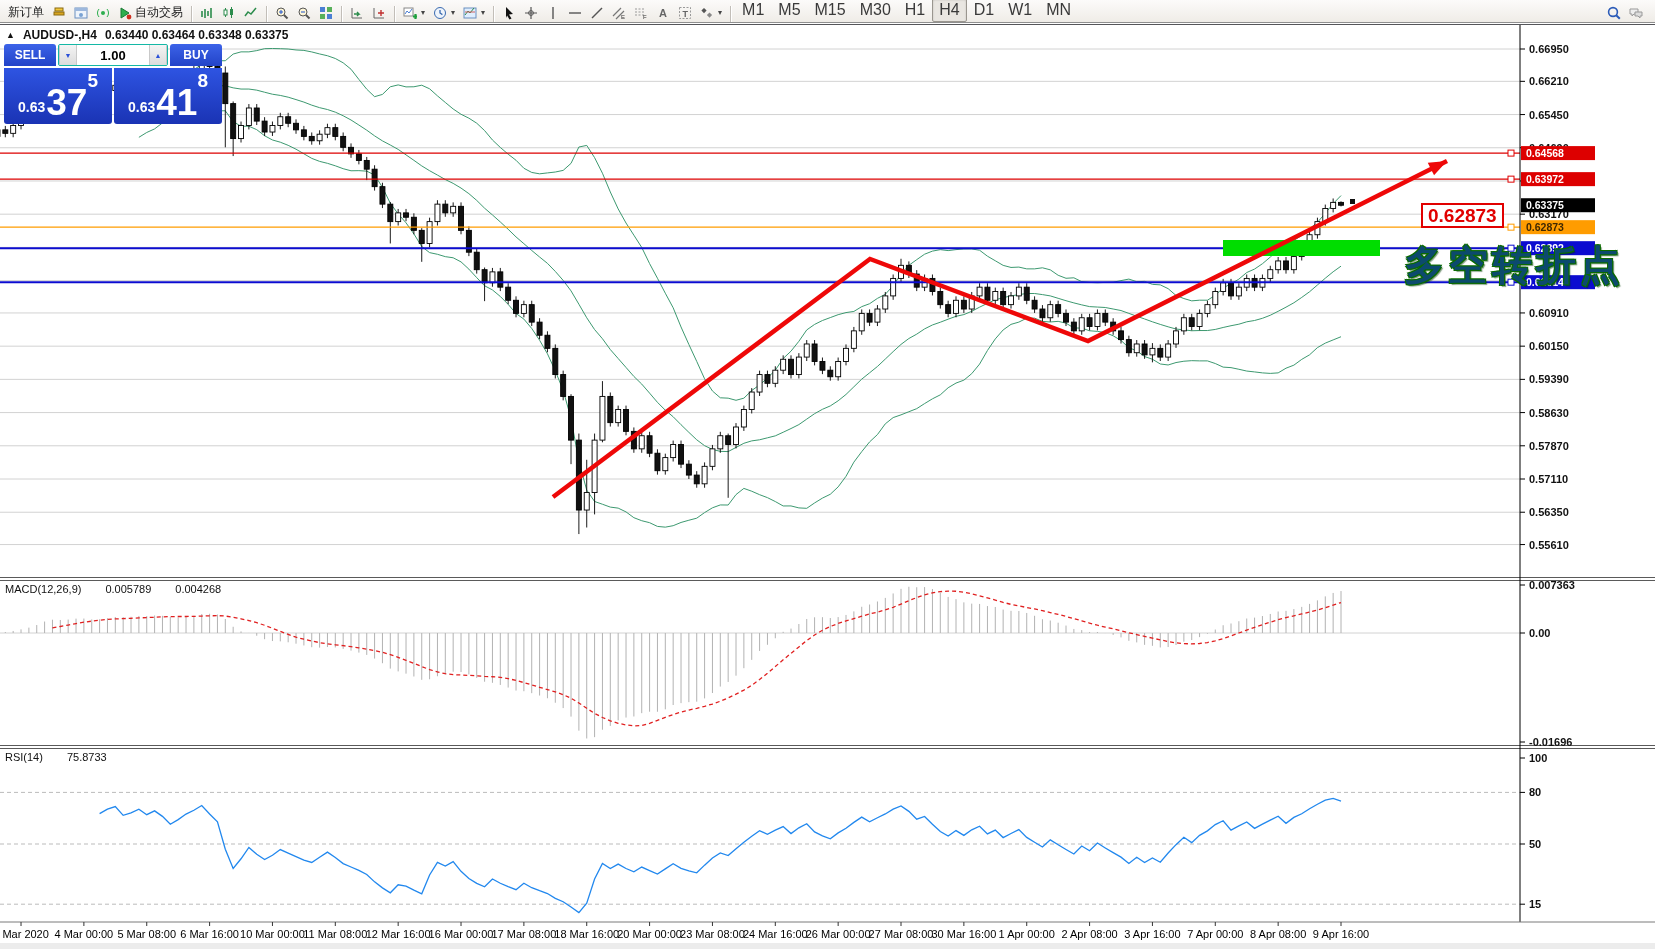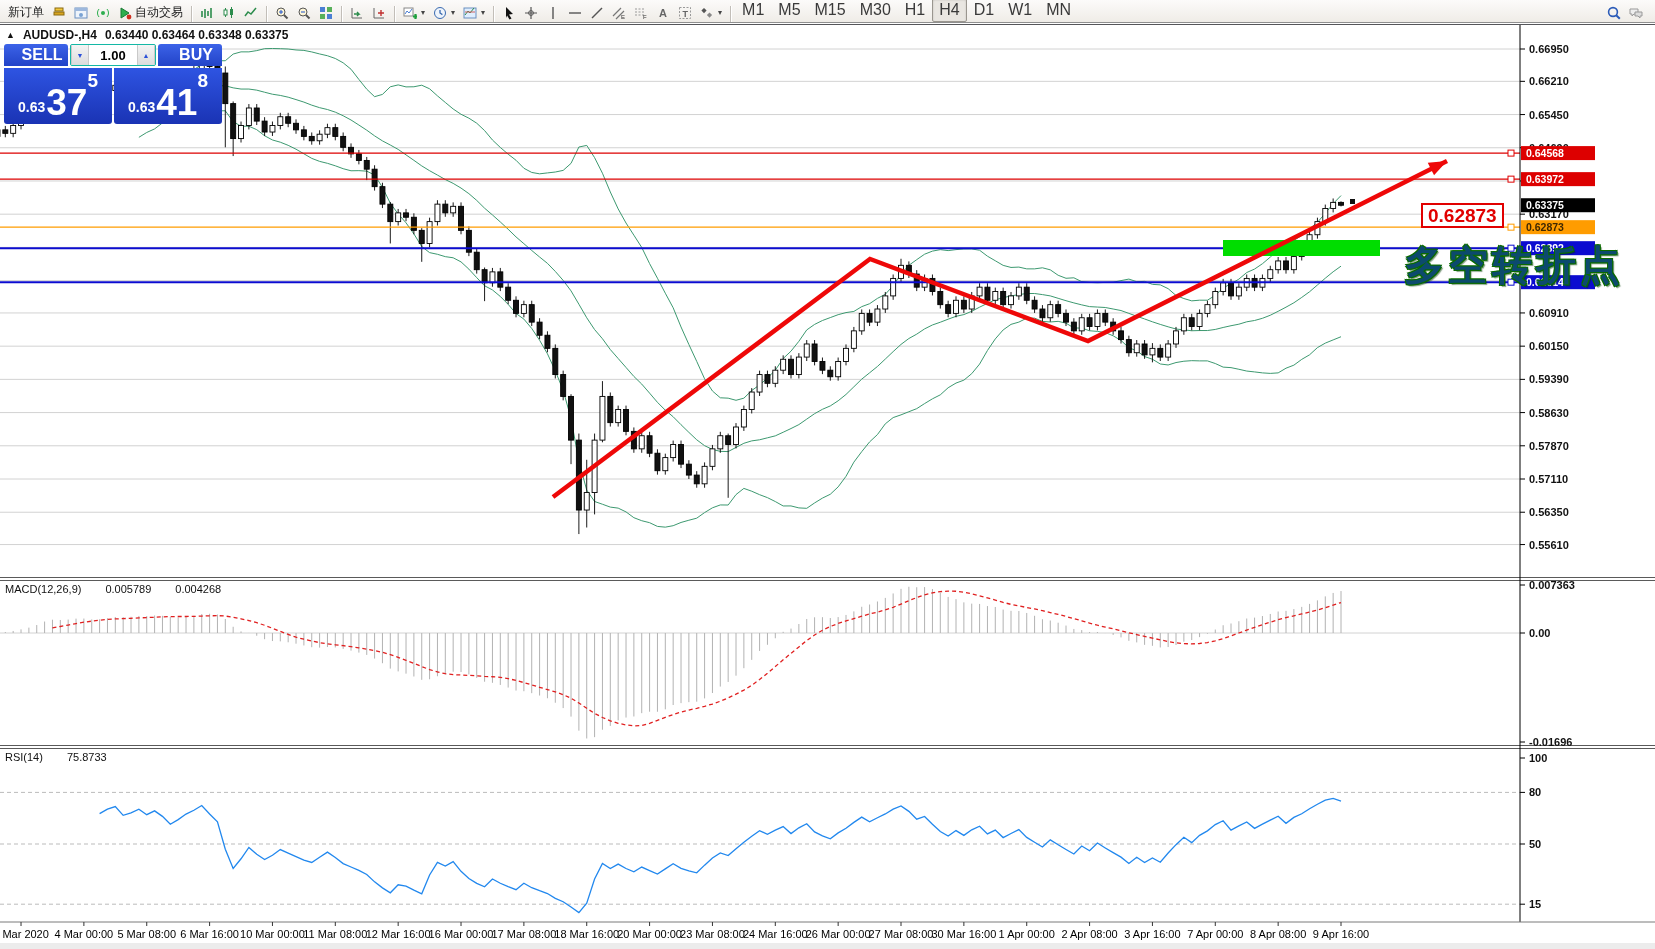--- a/index.html
+++ b/index.html
@@ -18,22 +18,22 @@
   .tf-btn.active{background:#e9e6e1;border:1px solid #9a968f;box-shadow:inset 0 1px 2px rgba(0,0,0,.18);margin-top:48px;}
   .tb-spacer{flex:1;}
   .tbi svg{display:block;}
   
   #symbol-header{position:absolute;left:6px;top:28px;font-size:12px;font-weight:bold;color:#111;
                  display:flex;gap:8px;align-items:center;}
   #symbol-header .tri{font-size:9px;}
   
   #trade-widget{position:absolute;left:4px;top:44px;width:218px;}
   #tw-top{display:flex;height:22px;gap:2px;}
-  .tw-btn{flex:0 0 52px;background:linear-gradient(#3c63e8,#2243c8);color:#fff;font-size:16px;font-weight:bold;
-          display:flex;align-items:center;justify-content:center;border-radius:3px 3px 0 0;cursor:pointer;padding-left:12px;}
+  .tw-btn{flex:0 0 52px;background:linear-gradient(#3c63e8,#2243c8);color:#fff;font-size:12px;font-weight:bold;
+          display:flex;align-items:center;justify-content:center;border-radius:3px 3px 0 0;cursor:pointer;}
   #tw-spin{flex:1;display:flex;border:1px solid #14b8a6;background:#fff;border-radius:2px;overflow:hidden;}
   .spin-btn{width:16px;background:linear-gradient(#f4f4f4,#dcdcdc);display:flex;align-items:center;justify-content:center;
             font-size:7px;color:#2b50d8;cursor:pointer;border-left:1px solid #c9c9c9;border-right:1px solid #c9c9c9;}
   #tw-vol{flex:1;display:flex;align-items:center;justify-content:center;font-size:13px;font-weight:bold;color:#000;}
   #tw-prices{display:flex;height:56px;margin-top:2px;gap:2px;}
   .tw-price{flex:1;background:linear-gradient(#2e54e2,#1a33b4);color:#fff;display:flex;align-items:flex-end;
             justify-content:center;padding-bottom:5px;cursor:pointer;border-radius:0 0 3px 3px;}
   .tw-price .small{font-size:14px;font-weight:bold;margin:16px 1px 4px 0;}
   .tw-price .big{font-size:37px;font-weight:bold;line-height:33px;}
   .tw-price .sup{font-size:19px;font-weight:bold;align-self:flex-start;margin-top:2px;}

